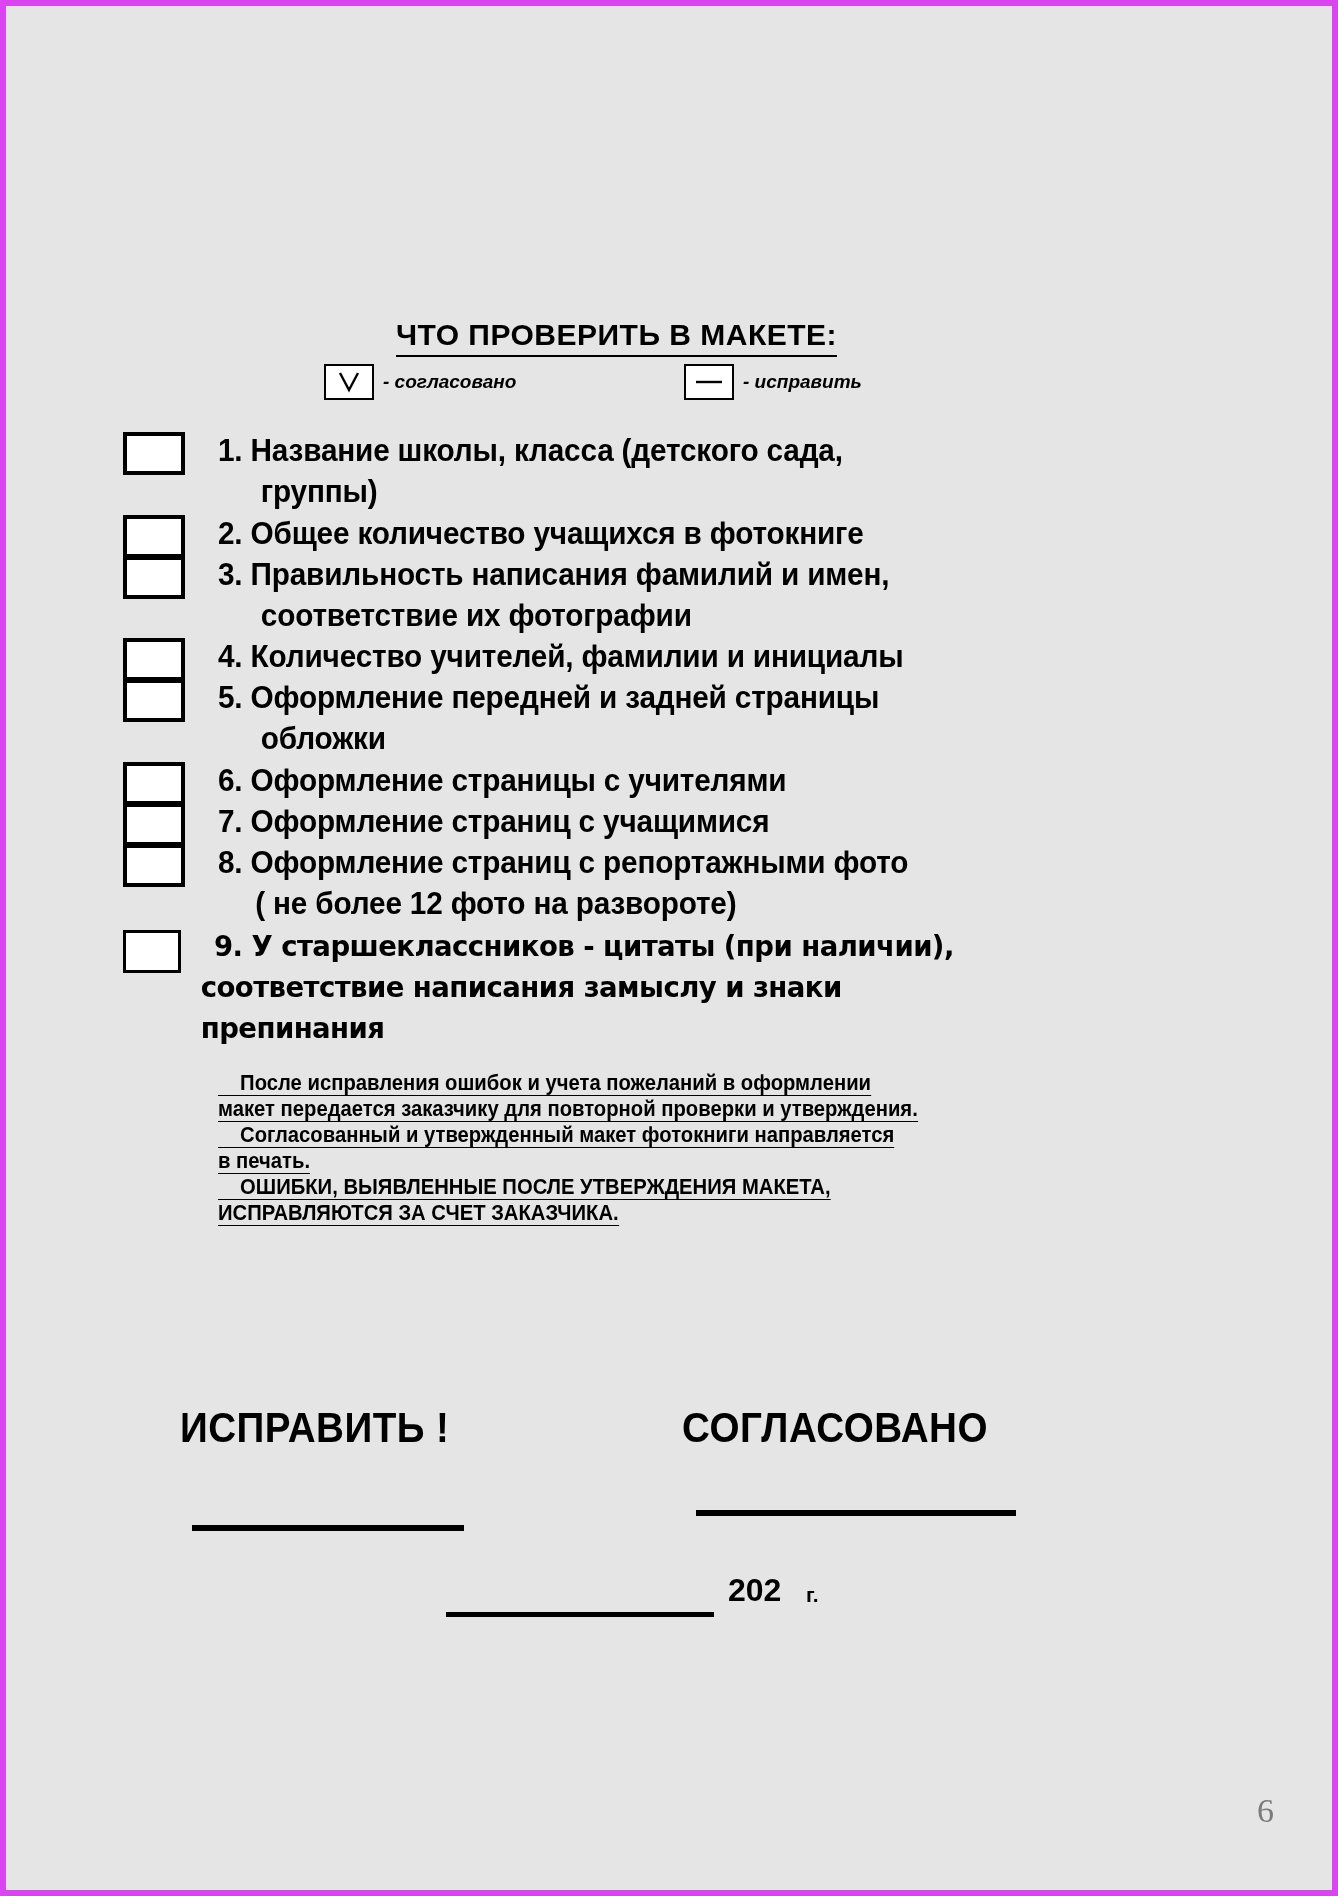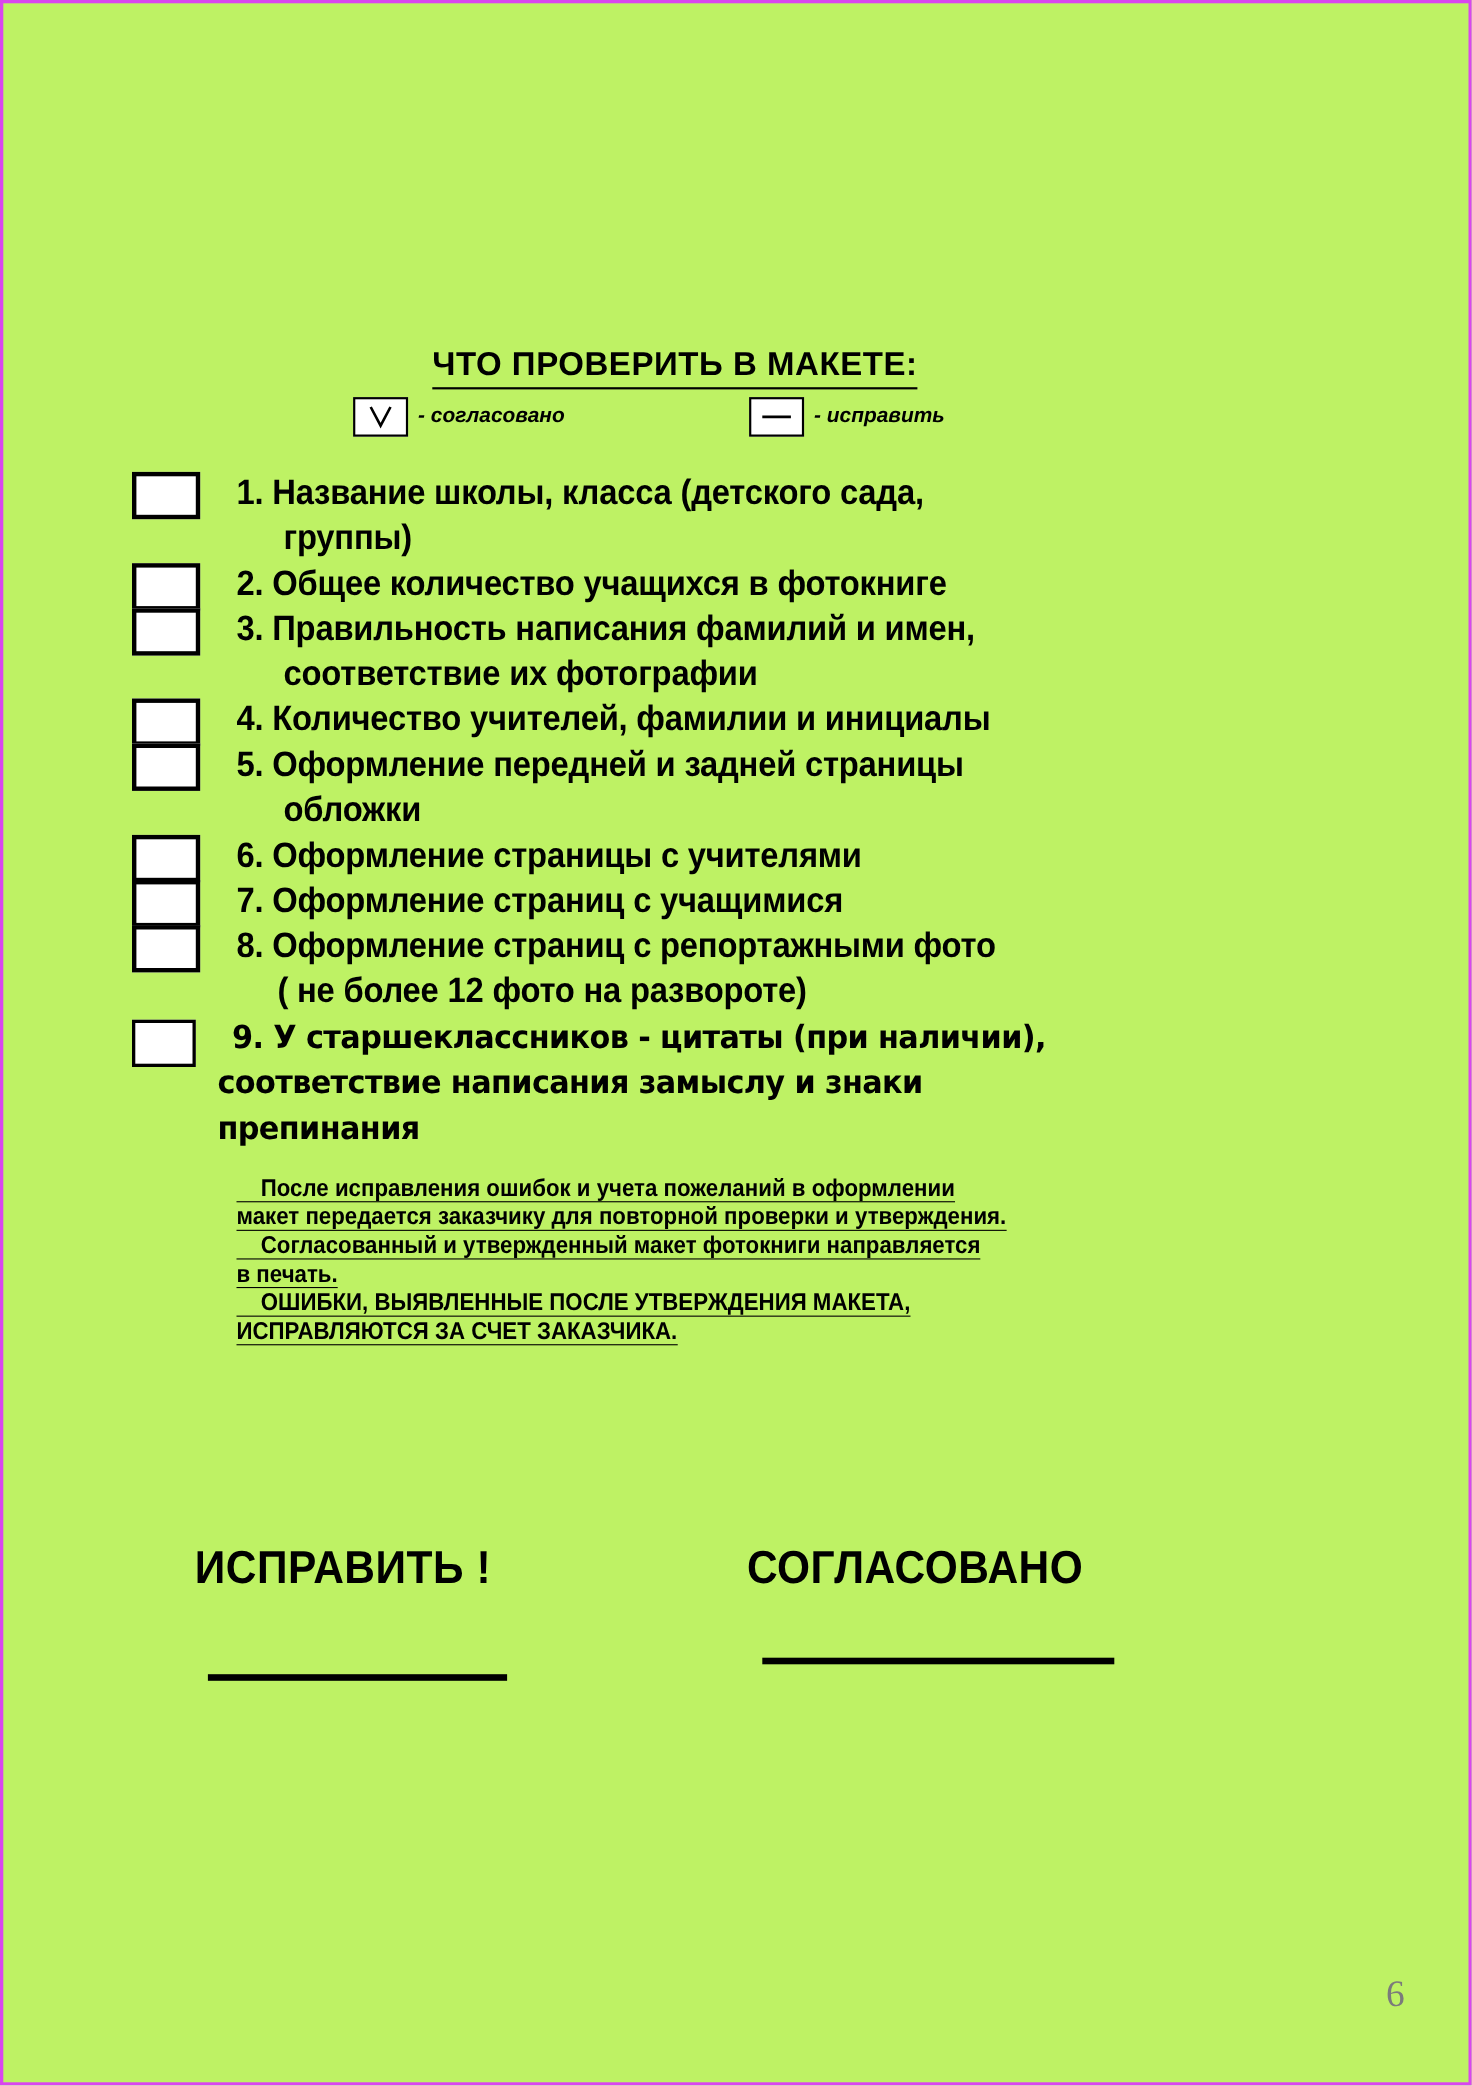--- a/index.html
+++ b/index.html
@@ -10,22 +10,22 @@
   }
   body {
     font-family: "Liberation Sans", sans-serif;
   }
 
   
   .page {
     position: relative;
     width: 1338px;
     height: 1896px;
-    background: #bef264;
-    border: 3px solid #d946ef;
+    background: #e5e5e5;
+    border: 6px solid #d946ef;
     box-sizing: border-box;
     overflow: hidden;
   }
 
   
   .doc-title {
     position: absolute;
     left: 390px;
     top: 312px;
     font-family: "Liberation Sans", sans-serif;
@@ -356,16 +356,21 @@
     <span class="note-line">ИСПРАВЛЯЮТСЯ ЗА СЧЕТ ЗАКАЗЧИКА.</span>
   </div>
 
 
   <div class="sig-heading left">ИСПРАВИТЬ !</div>
   <div class="sig-heading right">СОГЛАСОВАНО</div>
 
   <div class="sig-rule left"></div>
   <div class="sig-rule right"></div>
 
+  <div class="date-row">
+    <div class="date-rule"></div>
+    <span class="date-year">202</span>
+    <span class="date-suffix">г.</span>
+  </div>
 
   <div class="page-number">6</div>
 
 </div>
 
 </body></html>

